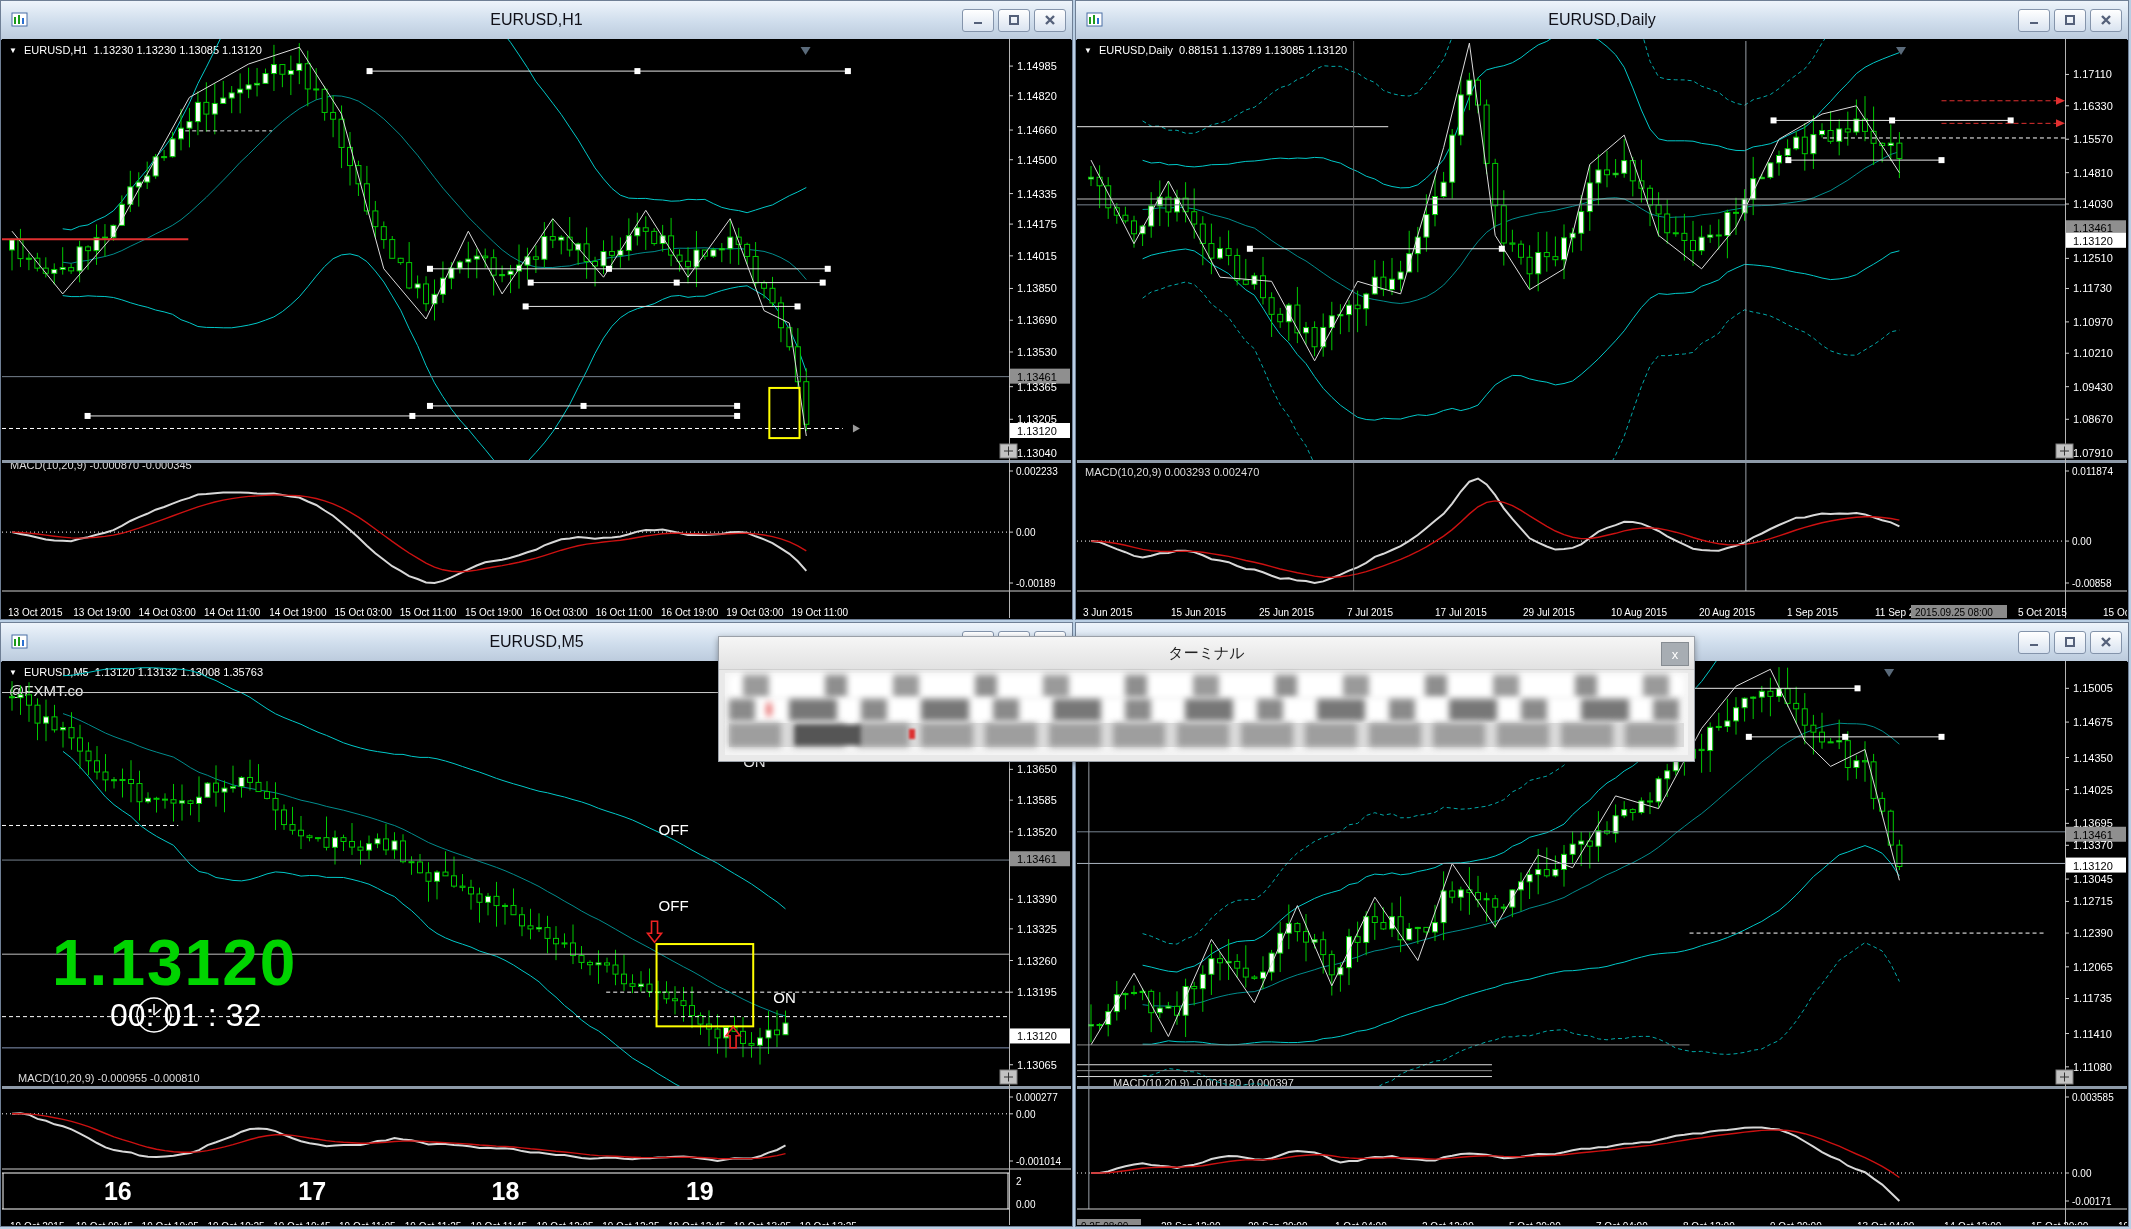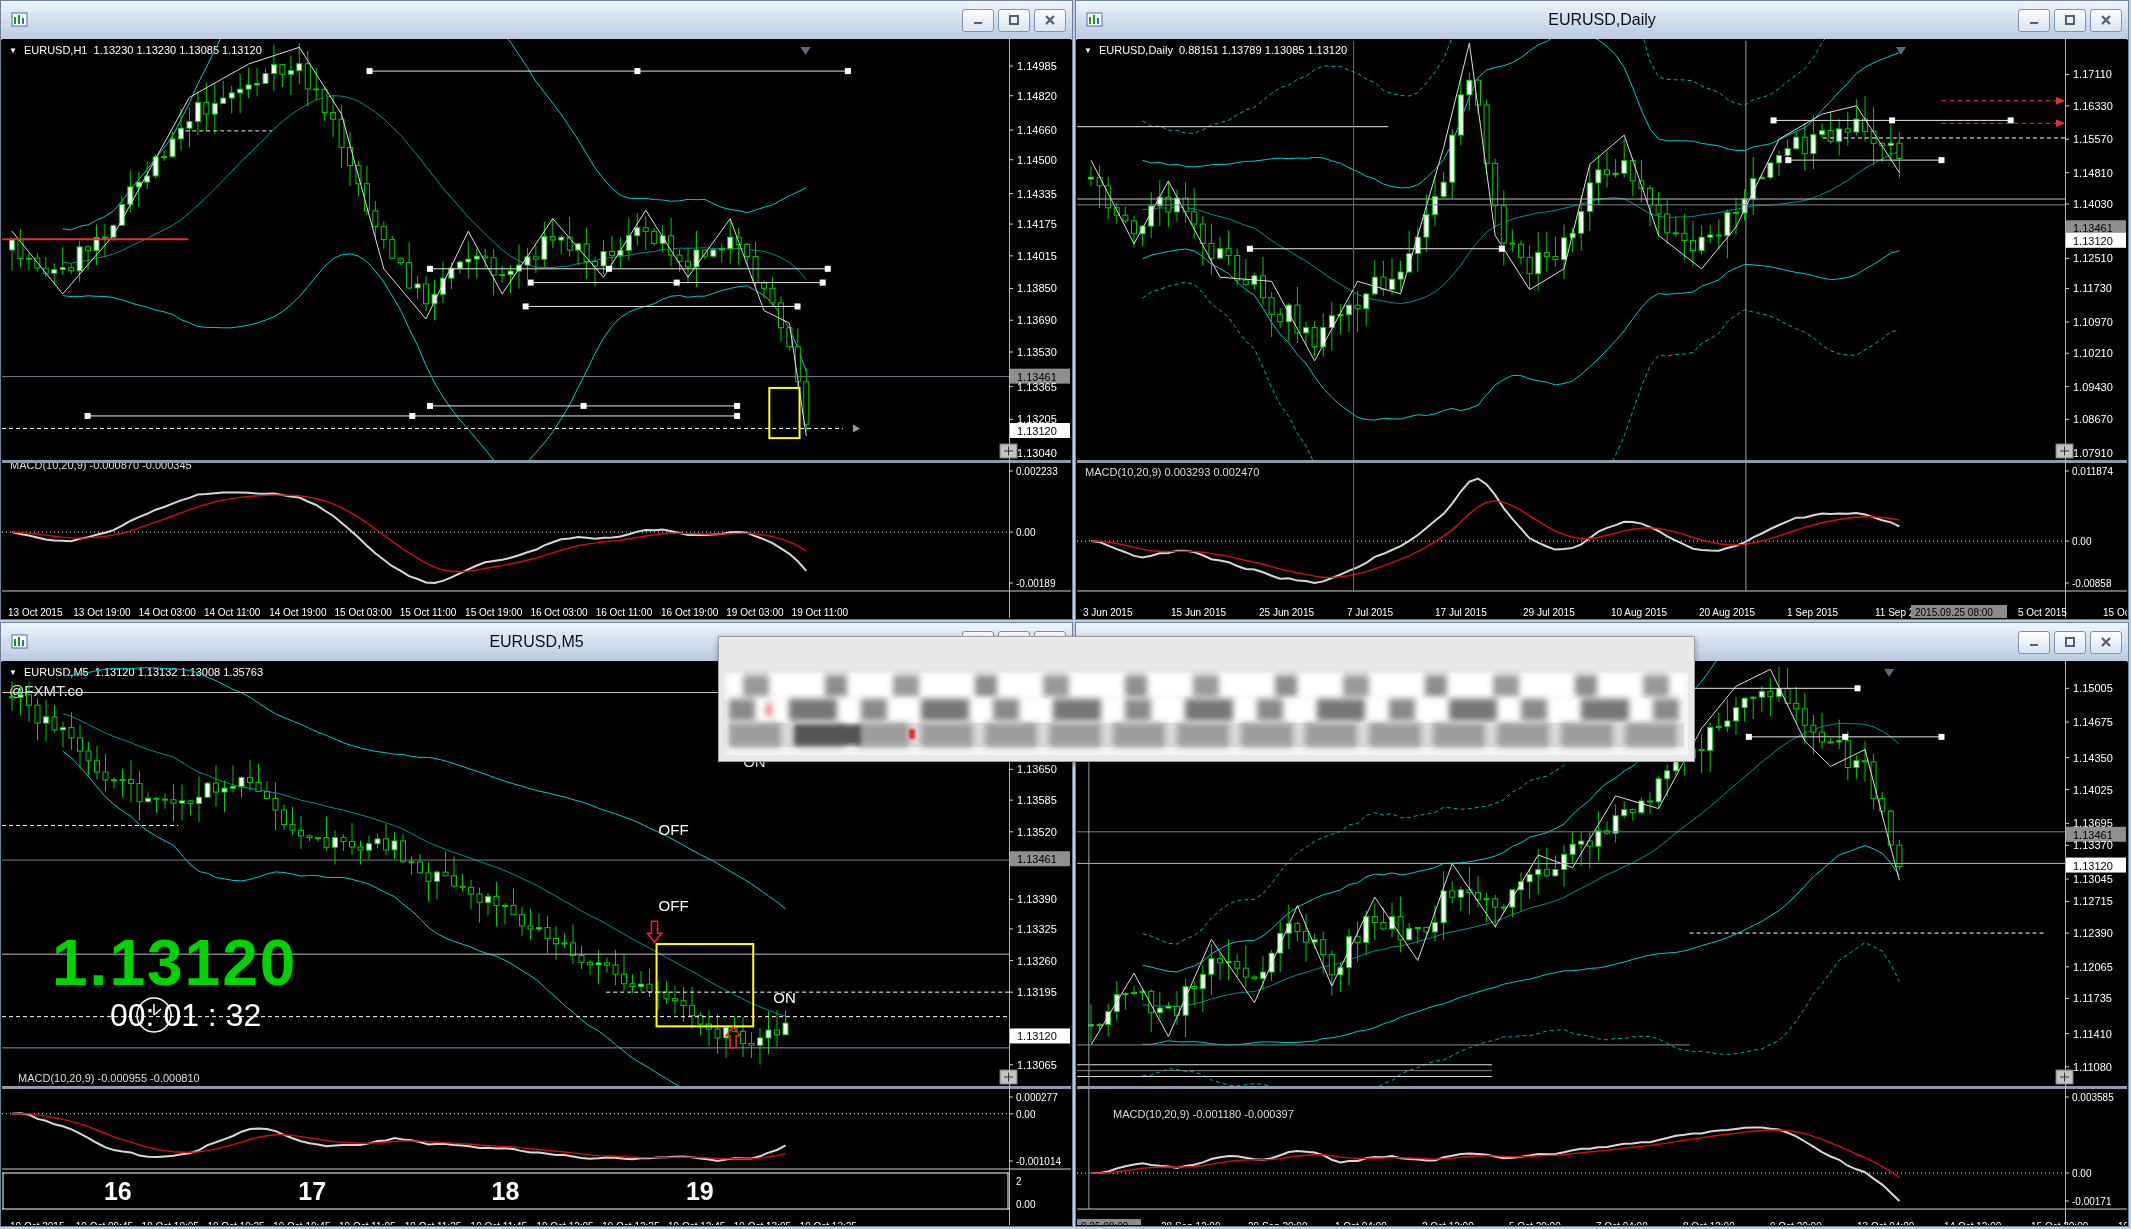--- a/index.html
+++ b/index.html
@@ -47,20 +47,21 @@
 <div id="app">
 
   <div class="win" id="win-h1" style="left: 0px; top: 0px; width: 1073px; height: 620px;">
     <div class="titlebar">
       <span class="wicon"><svg width="18" height="16">
             <rect x="1" y="1" width="15" height="13" fill="#fff" stroke="#4a6fa5"></rect>
             <rect x="3" y="5" width="2" height="7" fill="#1a9a1a"></rect>
             <rect x="7" y="3" width="2" height="9" fill="#1a9a1a"></rect>
             <rect x="11" y="6" width="2" height="6" fill="#2a6fd0"></rect>
           </svg></span>
+      <span class="wtitle">EURUSD,H1</span>
       <span class="wbtns">
         <span class="wbtn">
             <svg width="16" height="16">
               <line x1="4" y1="11" x2="12" y2="11" stroke="#55617a" stroke-width="2"></line>
             </svg>
           </span>
         <span class="wbtn">
             <svg width="16" height="16">
               <rect x="4" y="4" width="8" height="8" fill="none" stroke="#55617a" stroke-width="2"></rect>
             </svg>
@@ -1324,25 +1325,29 @@
           <text x="519" y="569" fill="#fff" font-size="10">7 Oct 04:00</text>
           <text x="606" y="569" fill="#fff" font-size="10">8 Oct 12:00</text>
           <text x="693" y="569" fill="#fff" font-size="10">9 Oct 20:00</text>
           <text x="780" y="569" fill="#fff" font-size="10">13 Oct 04:00</text>
           <text x="867" y="569" fill="#fff" font-size="10">14 Oct 12:00</text>
           <text x="954" y="569" fill="#fff" font-size="10">15 Oct 20:00</text>
           <text x="1041" y="569" fill="#fff" font-size="10">19 Oct 04:00</text>
           <rect x="0" y="558" width="64" height="14" fill="#8a8a8a"></rect>
           <text x="4" y="569" fill="#000" font-size="10">9.25 08:00</text>
         </svg>
-        <div class="macdlabel" style="top: 447px; padding-left: 28px;">MACD(10,20,9) -0.001180 -0.000397</div>
+        <div class="macdlabel" style="top: 416px; padding-left: 28px;">MACD(10,20,9) -0.001180 -0.000397</div>
       </div>
   </div>
 
   <div class="terminal">
+    <div class="tbar">
+      <span class="ttitle">ターミナル</span>
+      <span class="tclose">x</span>
+    </div>
     <div class="tbody">
       <div class="blurrow brow1"></div>
       <div class="blurrow brow2">
           <span class="redtick"></span>
         </div>
       <div class="tabrow">
         <span class="chips"></span>
         <span class="seltab"></span>
         <span class="redtick2"></span>
       </div>

